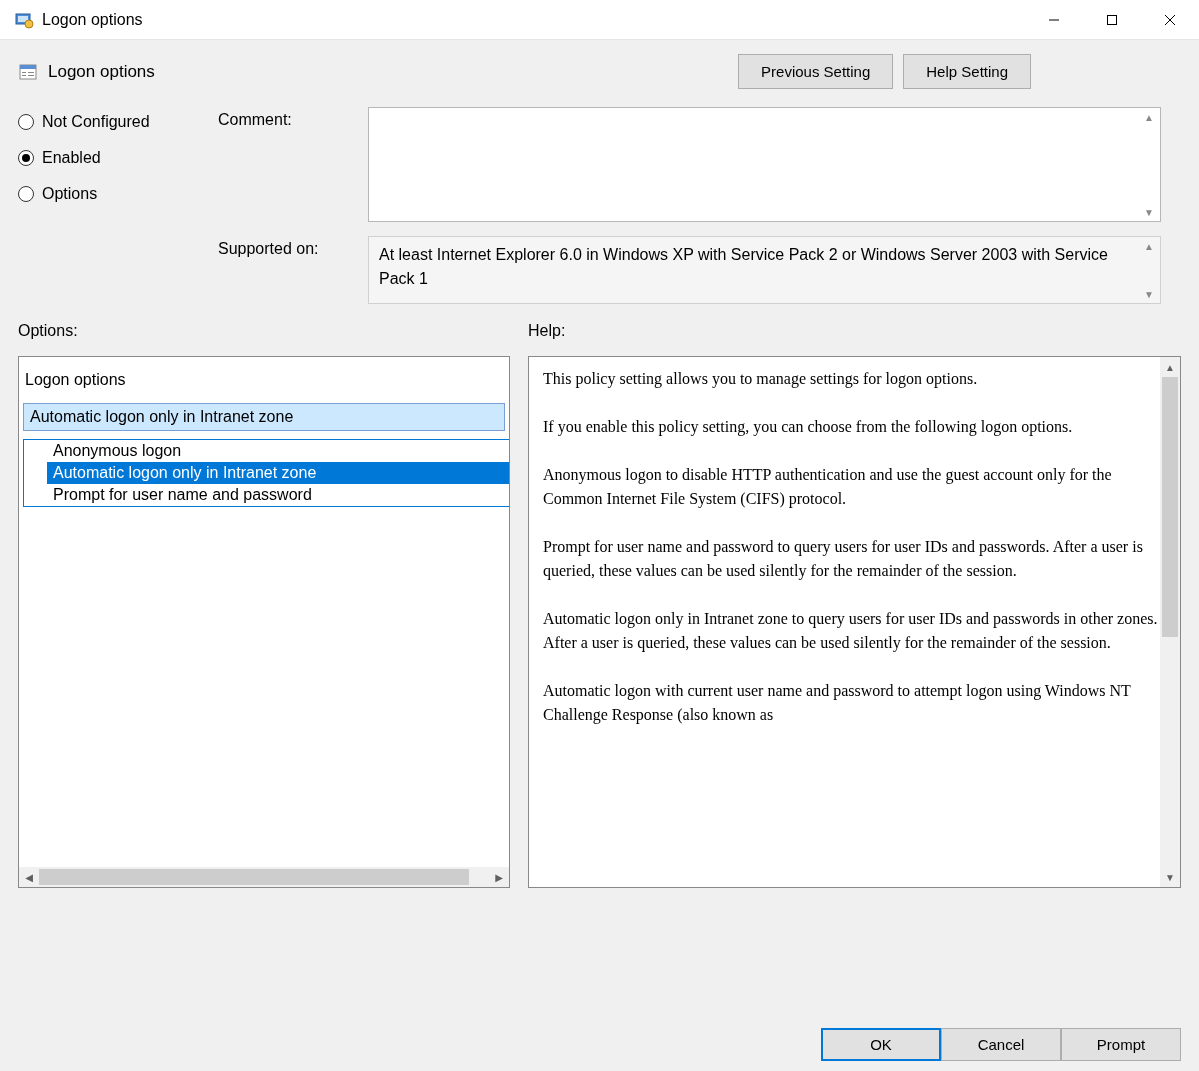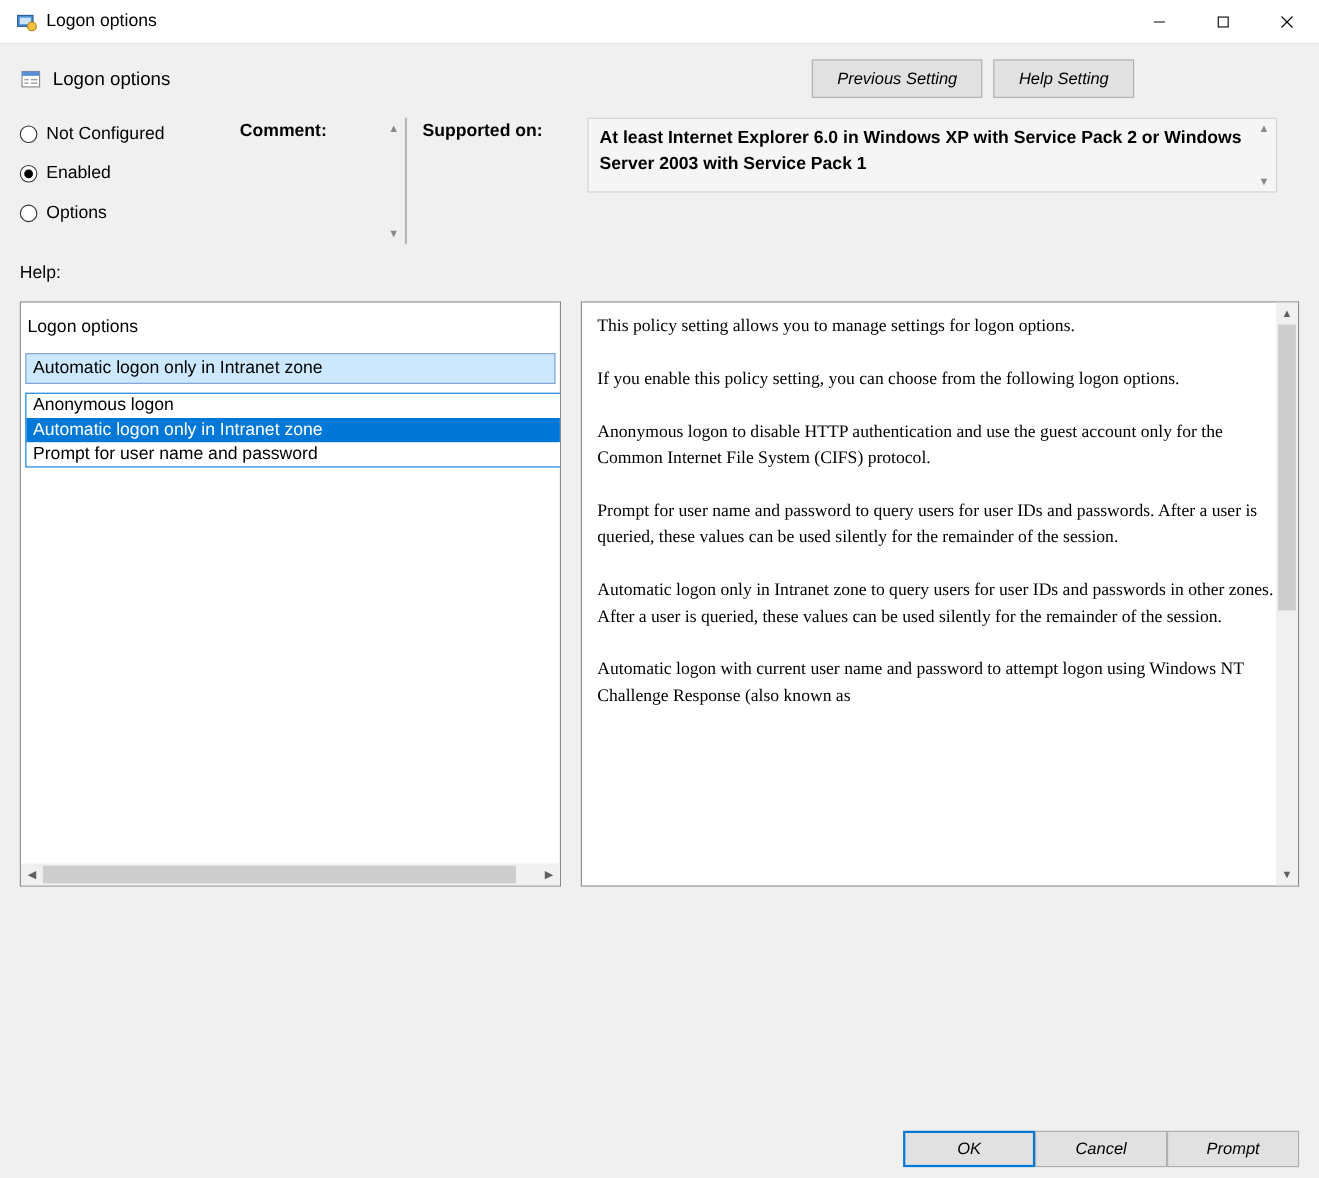--- a/index.html
+++ b/index.html
@@ -11,51 +11,51 @@
     .titlebar-controls { display: flex; }
     .titlebar-btn { width: 58px; height: 40px; display: flex; align-items: center; justify-content: center; }
     .titlebar-btn svg { width: 12px; height: 12px; }
     
     .content { background: #f0f0f0; height: calc(100% - 40px); padding: 0; position: relative; }
     
     .header-row { display: flex; align-items: center; padding: 14px 18px 10px 18px; }
     .header-icon { width: 20px; height: 20px; margin-right: 10px; }
     .header-title { font-size: 17px; flex: 1; }
     .nav-buttons { display: flex; gap: 10px; margin-right: 150px; }
-    .btn { background: #e1e1e1; border: 1px solid #adadad; padding: 8px 22px; font-size: 15px; font-family: inherit; cursor: default; font-style: italic; }
+    .btn { background: #e1e1e1; border: 1px solid #adadad; padding: 8px 22px; font-size: 15px; font-family: inherit; cursor: default; }
     
     .config-row { display: flex; padding: 8px 18px 0 18px; }
     .radio-col { width: 200px; padding-top: 6px; }
     .radio-item { display: flex; align-items: center; margin-bottom: 18px; cursor: default; }
     .radio-circle { width: 16px; height: 16px; border: 1px solid #333; border-radius: 50%; margin-right: 8px; display: flex; align-items: center; justify-content: center; background: #fff; }
     .radio-circle.checked::after { content: ""; width: 8px; height: 8px; background: #000; border-radius: 50%; }
     .radio-label { font-size: 16px; }
     
-    .comment-col { flex: 1; display: flex; flex-direction: row; gap: 14px; padding-right: 20px; font-weight: bold; }
+    .comment-col { flex: 1; display: flex; flex-direction: column; gap: 14px; padding-right: 20px; }
     .comment-group { display: flex; align-items: flex-start; }
     .comment-label { width: 150px; font-size: 16px; padding-top: 4px; }
     .comment-box { flex: 1; background: #fff; border: 1px solid #b7b7b7; height: 115px; position: relative; }
     .comment-box .up-arrow, .comment-box .down-arrow,
     .supported-box .up-arrow, .supported-box .down-arrow { position: absolute; right: 4px; width: 14px; height: 14px; color: #888; font-size: 10px; display:flex; align-items:center; justify-content:center;}
     .up-arrow { top: 2px; }
     .down-arrow { bottom: 2px; }
     .supported-box { flex: 1; background: #f5f5f5; border: 1px solid #d0d0d0; padding: 6px 24px 6px 10px; font-size: 16px; height: 68px; position: relative; line-height: 1.5; }
     
     .section-labels { display: flex; padding: 18px 18px 8px 18px; }
     .section-label { font-size: 16px; }
     .section-label.options { width: 510px; }
     
     .panes { display: flex; padding: 8px 18px 0 18px; gap: 18px; }
     
     .options-pane { width: 492px; background: #fff; border: 1px solid #888; height: 532px; position: relative; overflow: hidden; }
     .options-inner { padding: 10px 4px 0 4px; }
     .options-heading { font-size: 16px; padding: 4px 2px 14px 2px; }
     .dropdown-selected { border: 1px solid #7a9fd4; background: #cce8ff; padding: 4px 6px; font-size: 16px; margin: 0 0 0 0; position: relative; }
     .dropdown-list { position: absolute; top: 82px; left: 4px; width: 544px; background: #fff; border: 1px solid #0078d7; z-index: 10; }
-    .dropdown-opt { padding: 2px 6px; font-size: 16px; cursor: default; }
+    .dropdown-opt { padding: 2px 6px; font-size: 16px; cursor: default; margin-left: 23px; }
     .dropdown-opt.highlighted { background: #0078d7; color: #fff; }
     .h-scrollbar { position: absolute; bottom: 0; left: 0; right: 0; height: 20px; background: #f0f0f0; display: flex; align-items: center; }
     .h-scroll-btn { width: 20px; height: 20px; display: flex; align-items: center; justify-content: center; color: #606060; font-size: 10px;}
     .h-scroll-track { flex: 1; height: 20px; position: relative; }
     .h-scroll-thumb { position: absolute; left: 0; top: 2px; height: 16px; width: 430px; background: #cdcdcd; }
     
     .help-pane { flex: 1; background: #fff; border: 1px solid #888; height: 532px; position: relative; overflow: hidden; font-family: Liberation Serif, serif; }
     .help-inner { padding: 10px 14px; font-size: 16px; line-height: 1.5; height: 100%; overflow: hidden; white-space: pre-wrap; }
     .v-scrollbar { position: absolute; top: 0; right: 0; bottom: 0; width: 20px; background: #f0f0f0; display:flex; flex-direction:column; }
     .v-scroll-btn { height: 20px; display: flex; align-items:center; justify-content:center; color:#606060; font-size:10px;}
@@ -145,20 +145,21 @@
         <div class="supported-box">
           <span>At least Internet Explorer 6.0 in Windows XP with Service Pack 2 or Windows Server 2003 with Service Pack 1</span>
           <span class="up-arrow">▲</span>
           <span class="down-arrow">▼</span>
         </div>
       </div>
     </div>
   </div>
 
   <div class="section-labels">
+    <span class="section-label options">Options:</span>
     <span class="section-label">Help:</span>
   </div>
 
   <div class="panes">
     <div class="options-pane">
       <div class="options-inner">
         <div class="options-heading">Logon options</div>
         <div class="dropdown-selected">Automatic logon only in Intranet zone</div>
       </div>
       <div class="dropdown-list">

